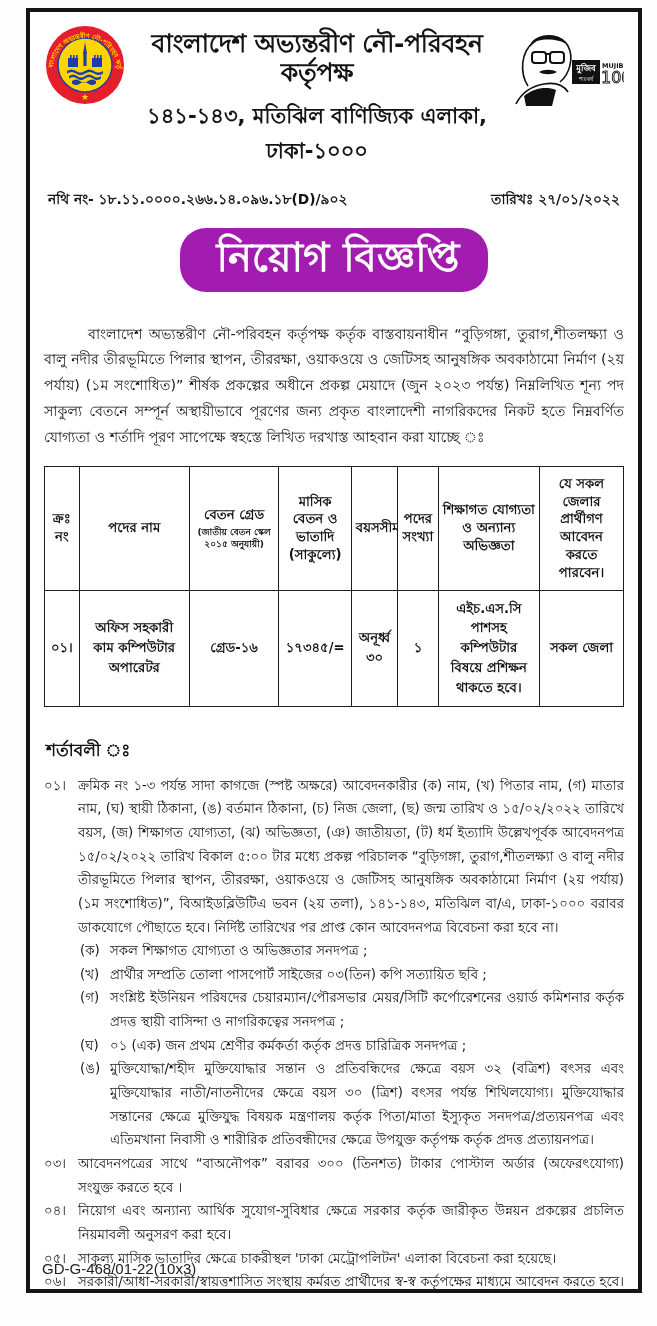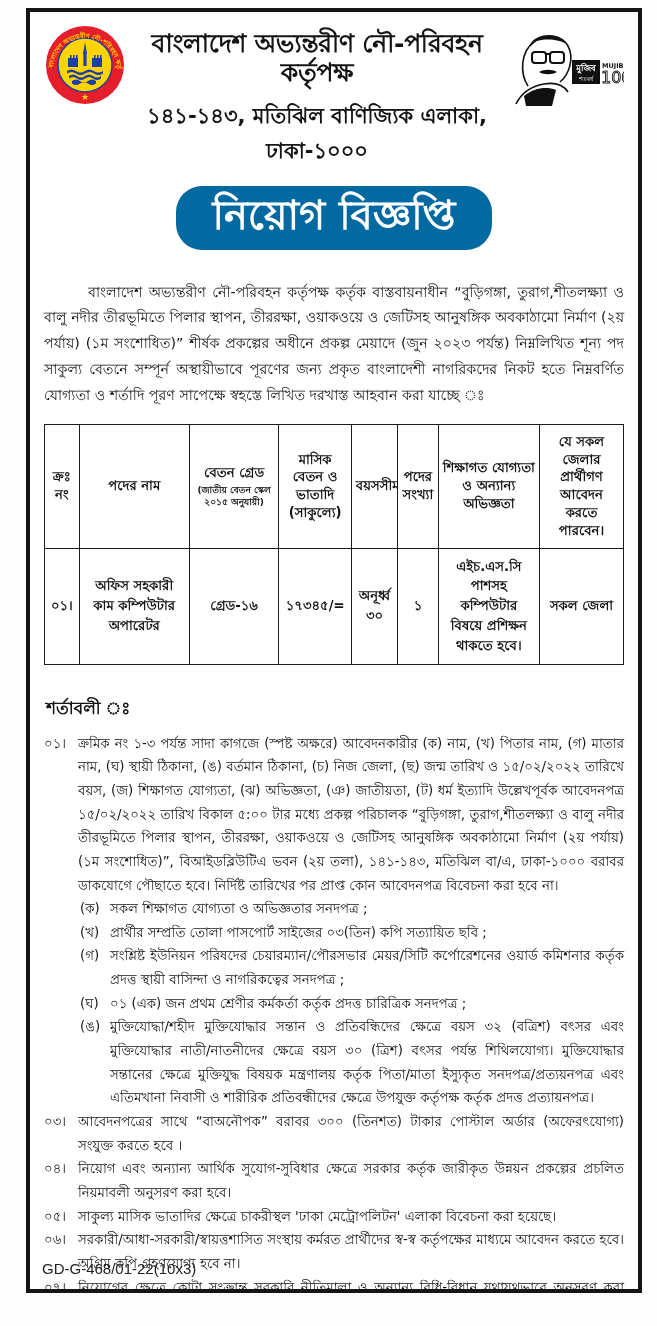--- a/index.html
+++ b/index.html
@@ -31,24 +31,24 @@
   .memo-row {
     display: flex; justify-content: space-between;
     font-size: 13.8px; font-weight: 600;
     margin-top: 18px; padding: 0 4px;
   }
 
   
   .title-wrap { text-align: center; margin-top: 16px; }
   .notice-title {
     display: inline-block;
-    background: #0369a1; color: #ffffff;
+    background: #a21caf; color: #ffffff;
     font-size: 40px; font-weight: 700;
     line-height: 1.1;
-    padding: 7px 36px 13px 36px;
+    padding: 7px 28px 13px 36px;
     border-radius: 26px;
   }
 
   
   .intro {
     margin-top: 30px;
     font-size: 14.2px; font-weight: 500;
     line-height: 1.82; text-align: justify;
     text-indent: 44px;
   }
@@ -142,20 +142,24 @@
 
           <rect x="66" y="34" width="28" height="24" fill="#111"></rect>
           <text x="80" y="45" font-size="8.5" fill="#fff" text-anchor="middle" font-weight="bold">মুজিব</text>
           <text x="80" y="55" font-size="5.8" fill="#fff" text-anchor="middle">শতবর্ষ</text>
           <text x="96" y="42" font-size="6.5" fill="#111" font-weight="bold">MUJIB</text>
           <text x="95" y="57" font-size="16" fill="none" stroke="#111" stroke-width="0.9">100</text>
         </svg>
       </div>
     </div>
 
+    <div class="memo-row">
+      <span>নথি নং-  ১৮.১১.০০০০.২৬৬.১৪.০৯৬.১৮(D)/৯০২</span>
+      <span>তারিখঃ ২৭/০১/২০২২</span>
+    </div>
 
     <div class="title-wrap">
       <div class="notice-title">নিয়োগ বিজ্ঞপ্তি</div>
     </div>
 
     <p class="intro">বাংলাদেশ অভ্যন্তরীণ নৌ-পরিবহন কর্তৃপক্ষ কর্তৃক বাস্তবায়নাধীন “বুড়িগঙ্গা, তুরাগ,শীতলক্ষ্যা ও বালু নদীর তীরভূমিতে পিলার স্থাপন, তীররক্ষা, ওয়াকওয়ে ও জেটিসহ আনুষঙ্গিক অবকাঠামো নির্মাণ (২য় পর্যায়) (১ম সংশোধিত)” শীর্ষক প্রকল্পের অধীনে প্রকল্প মেয়াদে (জুন ২০২৩ পর্যন্ত) নিম্নলিখিত শূন্য পদ সাকুল্য বেতনে সম্পূর্ন অস্থায়ীভাবে পূরণের জন্য প্রকৃত বাংলাদেশী নাগরিকদের নিকট হতে নিম্নবর্ণিত যোগ্যতা ও শর্তাদি পূরণ সাপেক্ষে স্বহস্তে লিখিত দরখাস্ত আহবান করা যাচ্ছে ঃ</p>
 
     <table class="post-table">
       <colgroup>
         <col style="width:6%">

